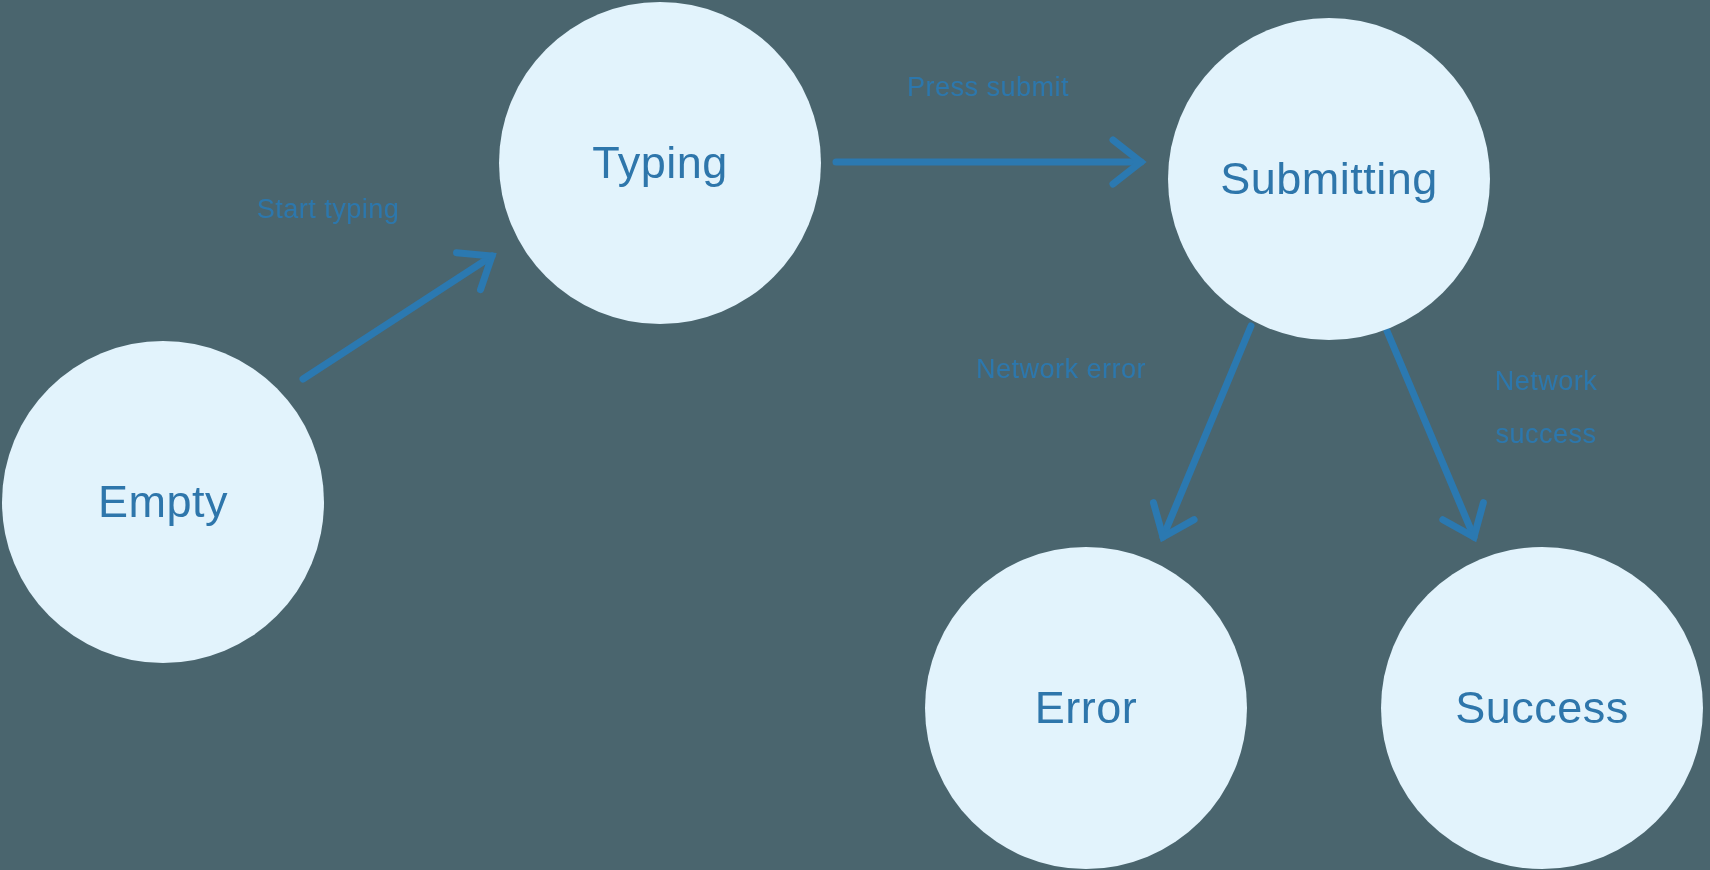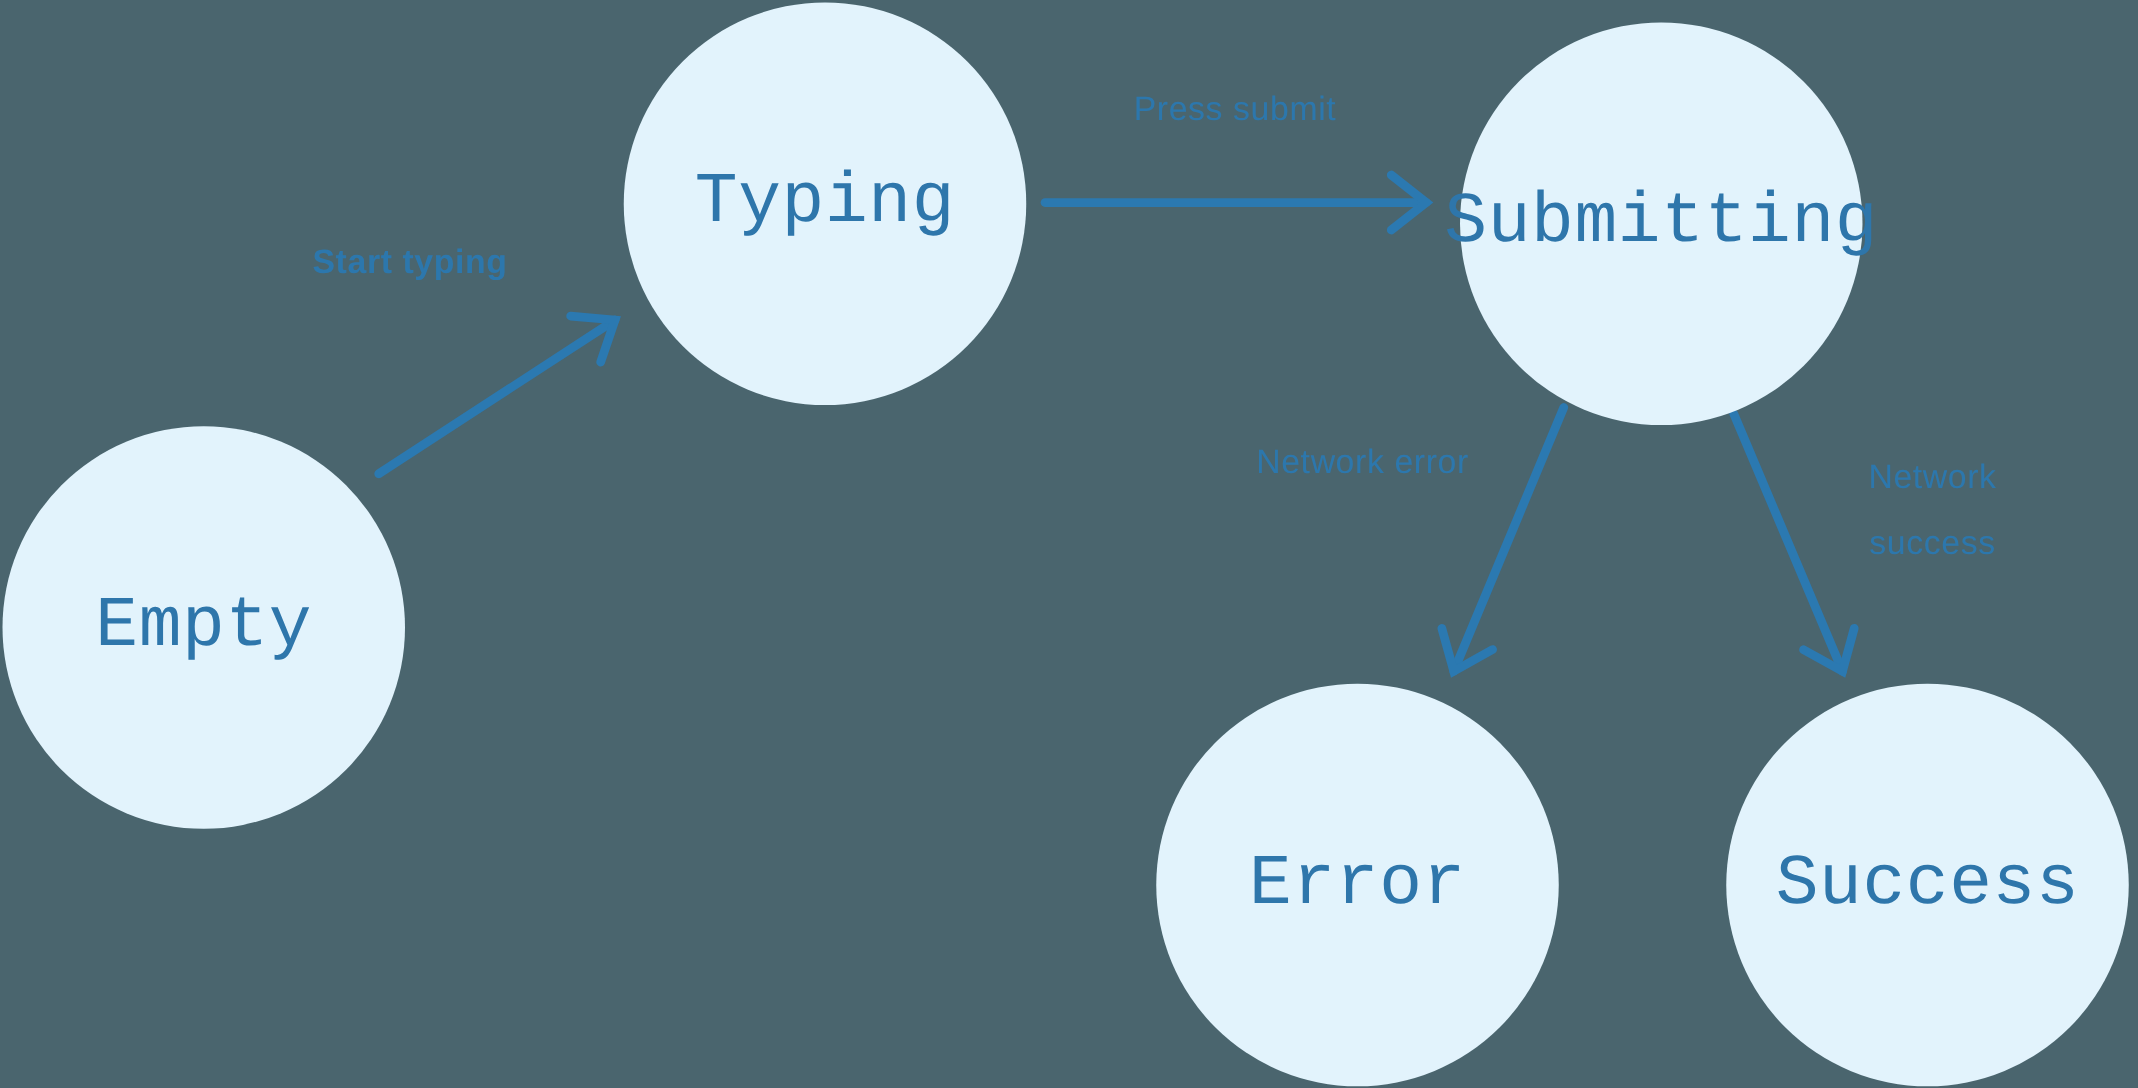--- a/index.html
+++ b/index.html
@@ -34,44 +34,43 @@
     position: absolute;
     width: 322px;
     height: 322px;
     border-radius: 50%;
     background: var(--node-fill);
     display: flex;
     align-items: center;
     justify-content: center;
   }
   .node .node-label {
-    font-size: 57px;
+    font-size: 45px;
     color: var(--node-text);
     letter-spacing: 0.5px;
     white-space: nowrap;
-    font-family: Liberation Mono, monospace;
   }
   #node-empty      { left: 2px;    top: 341px; align-items: center; }
   #node-typing     { left: 499px;  top: 2px;   }
   #node-submitting { left: 1168px; top: 18px;   }
   #node-error      { left: 925px;  top: 547px; }
   #node-success    { left: 1381px; top: 547px; }
 
   .edge-label {
     position: absolute;
     font-size: 27px;
     line-height: 53px;
     color: var(--edge);
     text-align: center;
     letter-spacing: 0.5px;
     opacity: 0.95;
   }
-  #label-start-typing    { left: 243px;  top: 183px; width: 170px; font-weight: bold; }
+  #label-start-typing    { left: 243px;  top: 183px; width: 170px; }
   #label-press-submit    { left: 828px;  top: 61px;  width: 320px; }
-  #label-network-error   { left: 1000px; top: 343px; width: 180px; }
+  #label-network-error   { left: 966px; top: 343px; width: 180px; text-align: right; }
   #label-network-success { left: 1451px; top: 343px; width: 190px; margin-top: 12px; }
 </style>
 </head>
 <body>
 
 <div class="canvas">
 
   <svg class="edges-layer" viewBox="0 0 1710 870" xmlns="http://www.w3.org/2000/svg">
     <defs>
       <marker id="arrowhead" markerUnits="userSpaceOnUse" markerWidth="60" markerHeight="60" viewBox="0 0 60 60" refX="52" refY="30" orient="auto">

